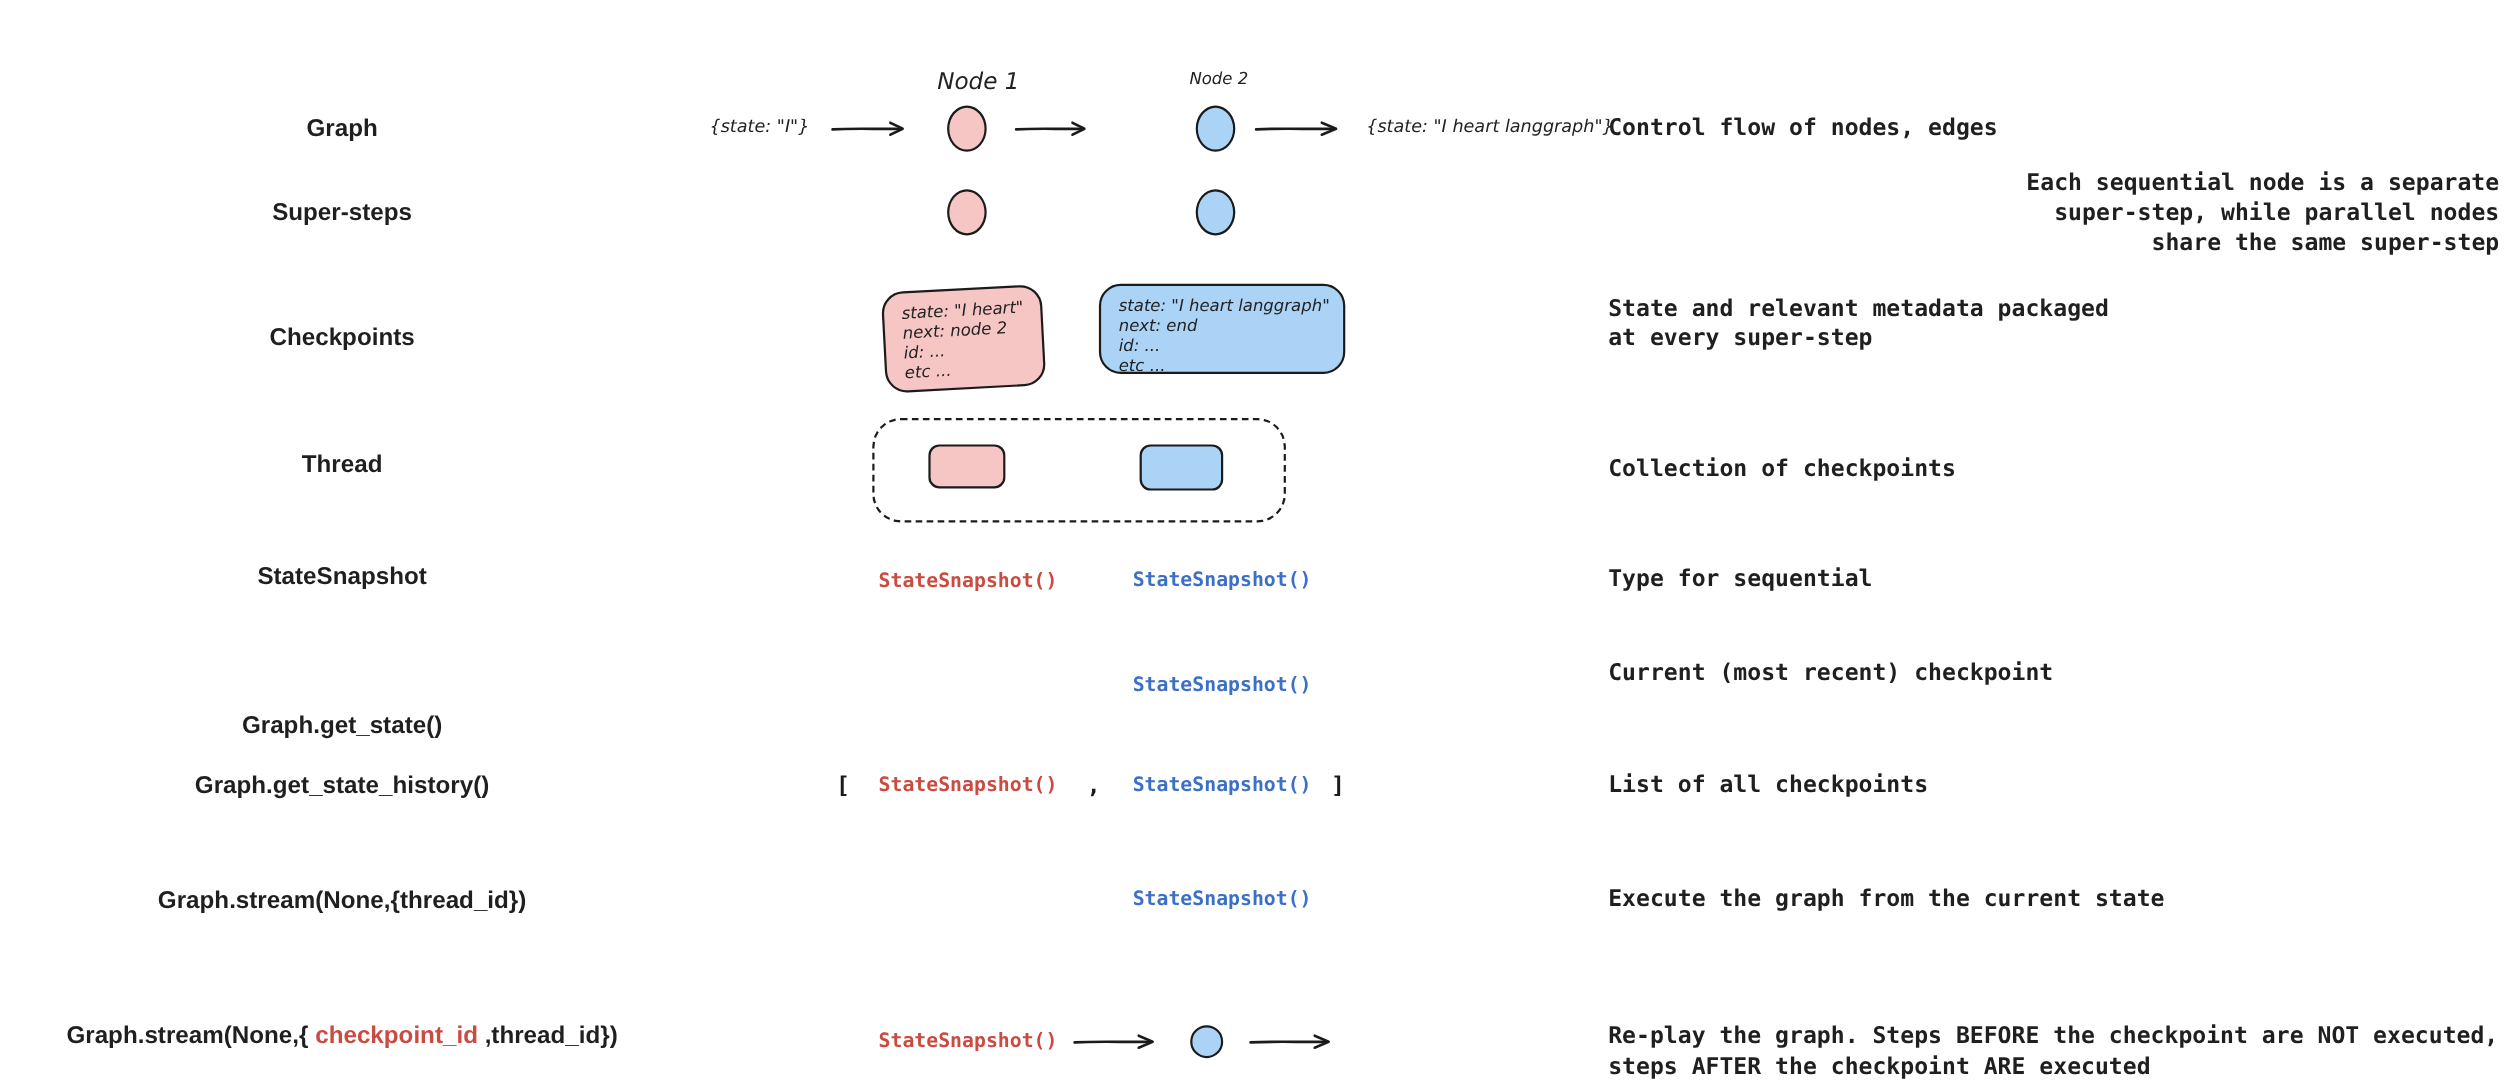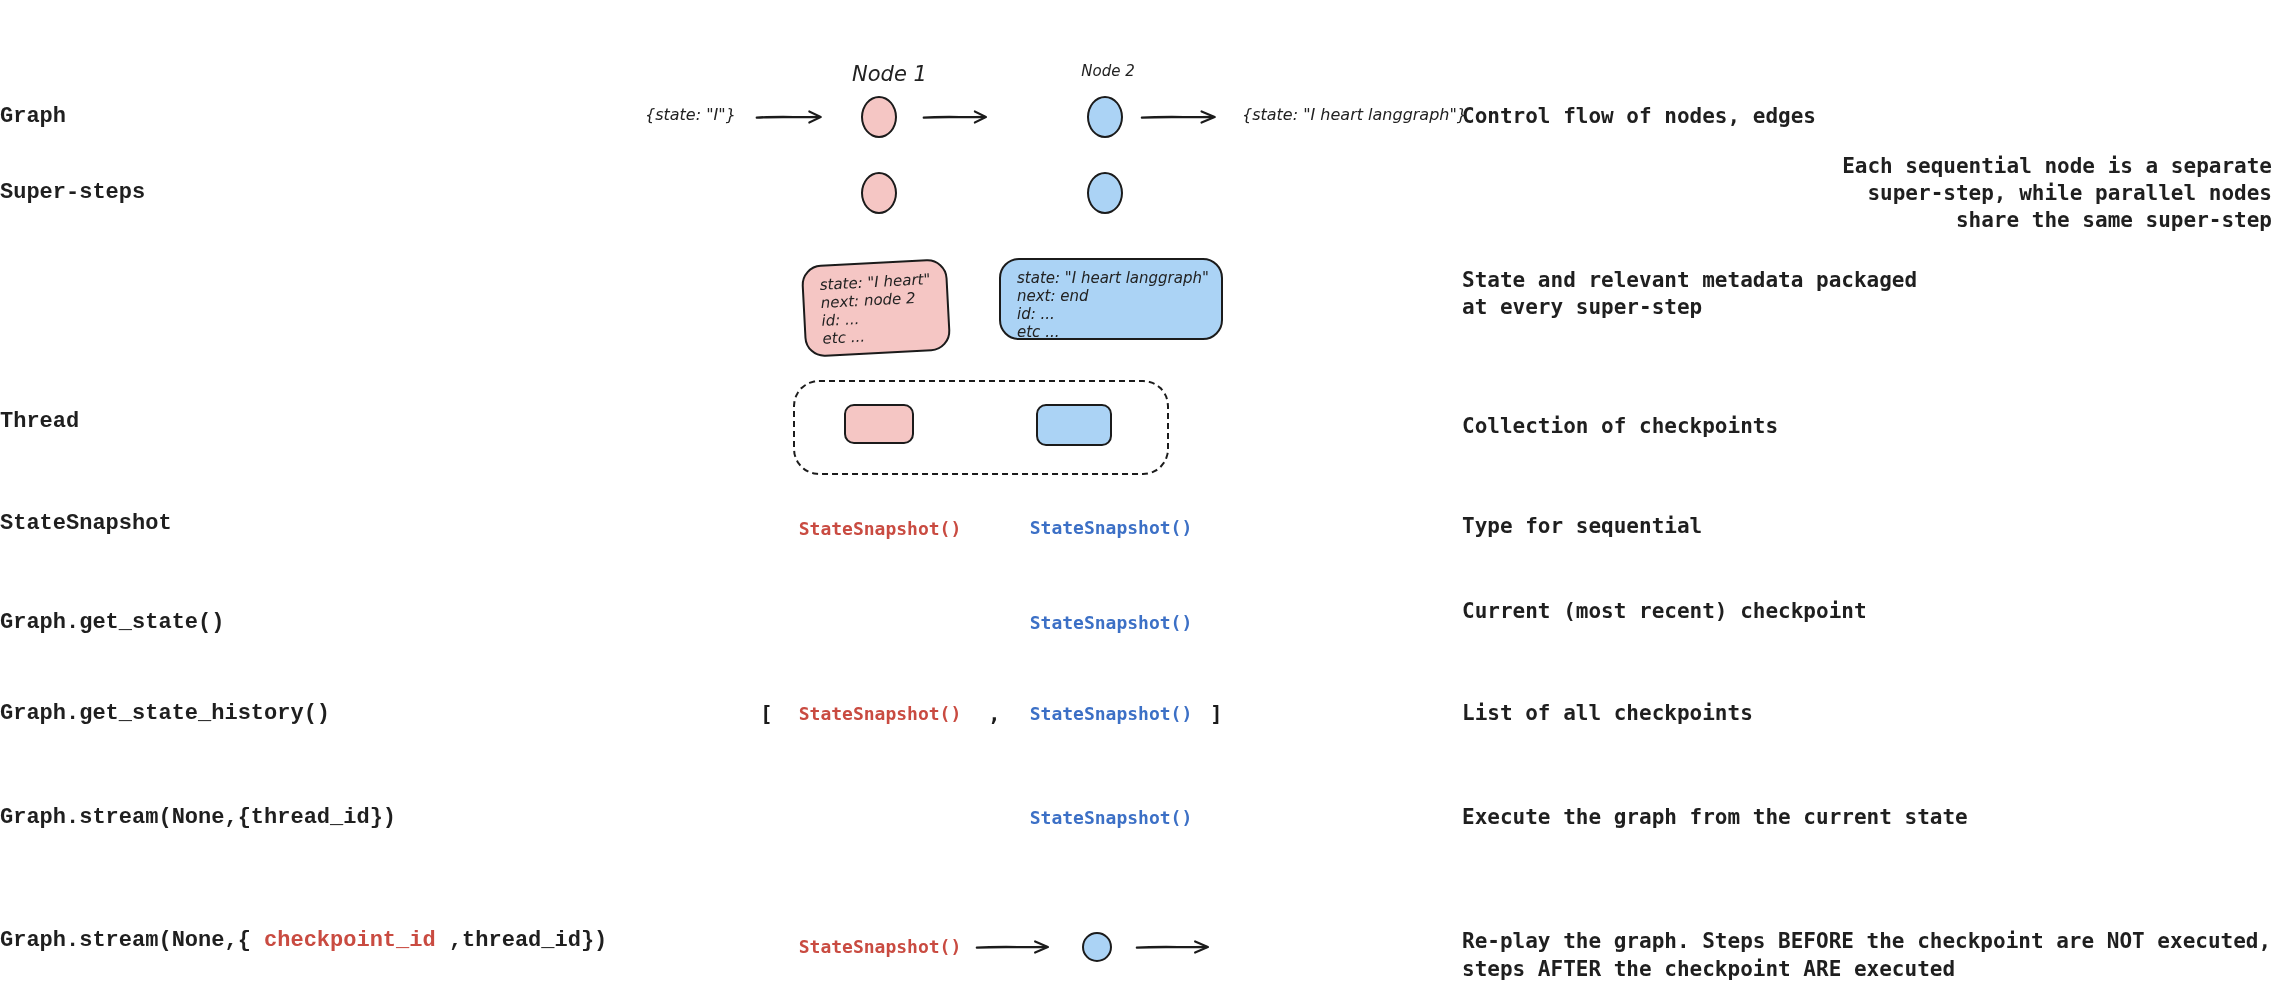--- a/index.html
+++ b/index.html
@@ -3,23 +3,23 @@
 <meta charset="utf-8">
 <style>
   * { margin:0; padding:0; box-sizing:border-box; }
   html,body { background:#ffffff; }
   .canvas {
     position:relative; width:2276px; height:986px; background:#ffffff;
     overflow:hidden; color:#1f1f1f;
     font-family:"DejaVu Sans Mono","Liberation Mono",monospace;
   }
   .lbl {
-    position:absolute; left:0; width:622px; text-align:left;
+    position:absolute; left:0; width:622px; text-align:center;
     font-size:22px; font-weight:600; line-height:28px; color:#1f1f1f;
-    font-family:Liberation Mono, monospace;
+    font-family:Liberation Sans, sans-serif;
     white-space:nowrap;
   }
   .desc {
     position:absolute; left:1462px; width:810px;
     font-size:21px; font-weight:600; line-height:27px; color:#1f1f1f;
     font-family:"DejaVu Sans Mono","Liberation Mono",monospace;
     white-space:pre-line;
   }
   .hand {
     position:absolute; font-family:"DejaVu Sans",sans-serif; font-style:italic;
@@ -57,23 +57,24 @@
   }
   .hl-red { color:#c94b41; }
 </style>
 </head>
 <body>
 
 <div class="canvas">
 
   <div class="lbl" style="top:103px;">Graph</div>
   <div class="lbl" style="top:179px;">Super-steps</div>
+  <div class="lbl" style="top:293px;">Checkpoints</div>
   <div class="lbl" style="top:408px;">Thread</div>
   <div class="lbl" style="top:510px;">StateSnapshot</div>
-  <div class="lbl" style="top:609px;">Graph.get_state()</div>
+  <div class="lbl" style="top:645px;">Graph.get_state()</div>
   <div class="lbl" style="top:700px;">Graph.get_state_history()</div>
   <div class="lbl" style="top:804px;">Graph.stream(None,{thread_id})</div>
   <div class="lbl" style="top:927px;"><span>Graph.stream(None,{ </span><span class="hl-red">checkpoint_id</span><span> ,thread_id})</span></div>
 
   <div class="desc" style="top:103px;">Control flow of nodes, edges</div>
   <div class="desc" style="top:153px;text-align:right;">Each sequential node is a separate
 super-step, while parallel nodes
 share the same super-step</div>
   <div class="desc" style="top:267px;">State and relevant metadata packaged
 at every super-step</div>

